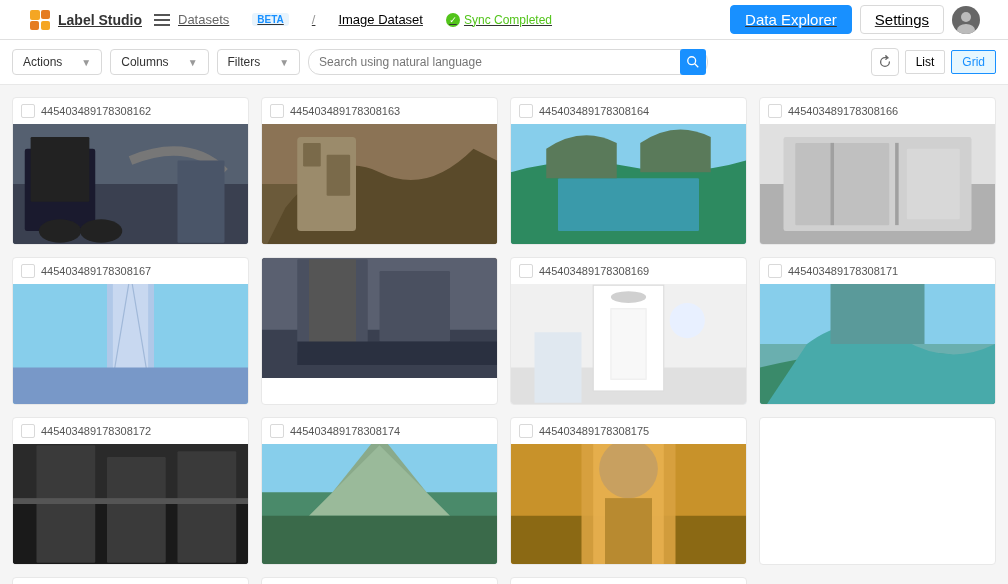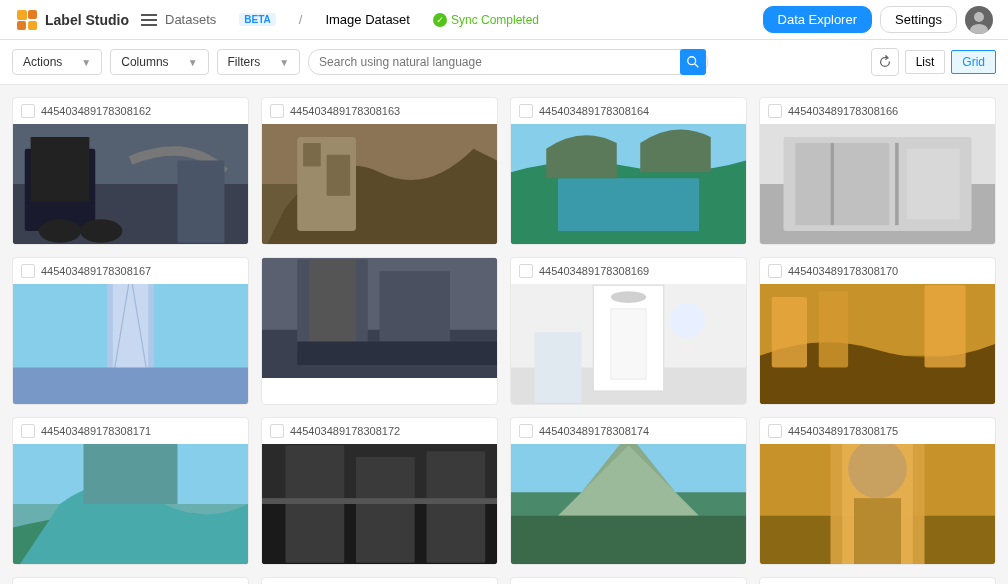--- a/index.html
+++ b/index.html
@@ -2,37 +2,37 @@
 <html><head>
   <meta charset="utf-8">
   <style>
     * { box-sizing: border-box; margin: 0; padding: 0; }
     body { font-family: -apple-system, BlinkMacSystemFont, 'Segoe UI', sans-serif; font-size: 13px; background: #f5f5f5; color: #333; }
 
     
     .header {
       display: flex; align-items: center; height: 40px;
       background: #fff; border-bottom: 1px solid #e0e0e0;
-      padding: 0 15px; gap: 8px;
+      padding: 0 28px; gap: 8px; text-decoration: underline;
     }
     .logo-area { display: flex; align-items: center; gap: 6px; }
     .logo-icon { width: 24px; height: 24px; }
     .logo-text { font-weight: 600; font-size: 14px; color: #333; }
     .hamburger { margin-left: 4px; cursor: pointer; display: flex; flex-direction: column; gap: 3px; }
     .hamburger span { width: 16px; height: 2px; background: #555; display: block; }
     .breadcrumb { display: flex; align-items: center; gap: 23px; color: #666; font-size: 13px; }
     .breadcrumb-datasets { color: #666; }
     .beta-badge { background: #e8f4fd; color: #1890ff; font-size: 10px; padding: 1px 5px; border-radius: 3px; font-weight: 600; }
     .breadcrumb-sep { color: #999; }
     .breadcrumb-current { color: #000000; font-weight: 500; }
     .sync-status { display: flex; align-items: center; gap: 4px; color: #52c41a; font-size: 12px; }
     .sync-icon { width: 14px; height: 14px; border-radius: 50%; background: #52c41a; display: flex; align-items: center; justify-content: center; color: white; font-size: 9px; }
     .header-right { margin-left: auto; display: flex; align-items: center; gap: 8px; }
     .header-btn {
-      padding: 5px 14px; border-radius: 10px; font-size: 13px; cursor: pointer; border: 1px solid #d9d9d9; background: #fff;
+      padding: 5px 14px; border-radius: 4px; font-size: 15px; cursor: pointer; border: 1px solid #d9d9d9; background: #fff;
     }
     .header-btn.active { background: #1890ff; color: white; border-color: #1890ff; }
     .avatar { width: 28px; height: 28px; border-radius: 50%; background: #666; overflow: hidden; display: flex; align-items: center; justify-content: center; }
 
     
     .toolbar {
       display: flex; align-items: center; gap: 8px;
       padding: 8px 12px; background: #fff; border-bottom: 1px solid #e8e8e8;
     }
     .toolbar-btn {
@@ -275,36 +275,20 @@
             <ellipse cx="100" cy="20" rx="15" ry="5" fill="#d0d0d0"></ellipse>
             <rect x="85" y="30" width="30" height="60" fill="#f8f8f8" stroke="#eee"></rect>
             <circle cx="150" cy="40" r="15" fill="#e8f0ff"></circle>
             <rect x="20" y="50" width="40" height="60" fill="#e0e8f0"></rect>
           </svg>
     </div>
   </div>
       <div class="grid-item">
     <div class="grid-item-header">
       <div class="grid-checkbox"></div>
-      <span class="grid-item-id">445403489178308170</span>
-    </div>
-    <div class="img-placeholder img-8">
-      <svg viewBox="0 0 200 120" preserveAspectRatio="xMidYMid slice">
-            <rect width="200" height="120" fill="#C8922A"></rect>
-            <rect x="0" y="70" width="200" height="50" fill="#8B6914"></rect>
-            <path d="M0 70 Q50 50 100 65 Q150 80 200 60 L200 120 L0 120Z" fill="#6B4A0A"></path>
-            <rect x="10" y="20" width="30" height="60" fill="#E8A840" opacity="0.8" rx="2"></rect>
-            <rect x="50" y="15" width="25" height="65" fill="#D49830" opacity="0.8" rx="2"></rect>
-            <rect x="140" y="10" width="35" height="70" fill="#E8A840" opacity="0.8" rx="2"></rect>
-          </svg>
-    </div>
-  </div>
-      <div class="grid-item">
-    <div class="grid-item-header">
-      <div class="grid-checkbox"></div>
       <span class="grid-item-id">445403489178308171</span>
     </div>
     <div class="img-placeholder img-9">
       <svg viewBox="0 0 200 120" preserveAspectRatio="xMidYMid slice">
             <rect width="200" height="120" fill="#6aafaf"></rect>
             <rect x="0" y="0" width="200" height="60" fill="#87CEEB"></rect>
             <path d="M0 80 Q100 55 200 75 L200 120 L0 120Z" fill="#3a8a6a"></path>
             <path d="M40 60 Q80 30 120 55 Q160 80 200 60 L200 120 L0 120Z" fill="#48aaaa"></path>
             <rect x="60" y="0" width="80" height="60" fill="#5a9a9a"></rect>
           </svg>

